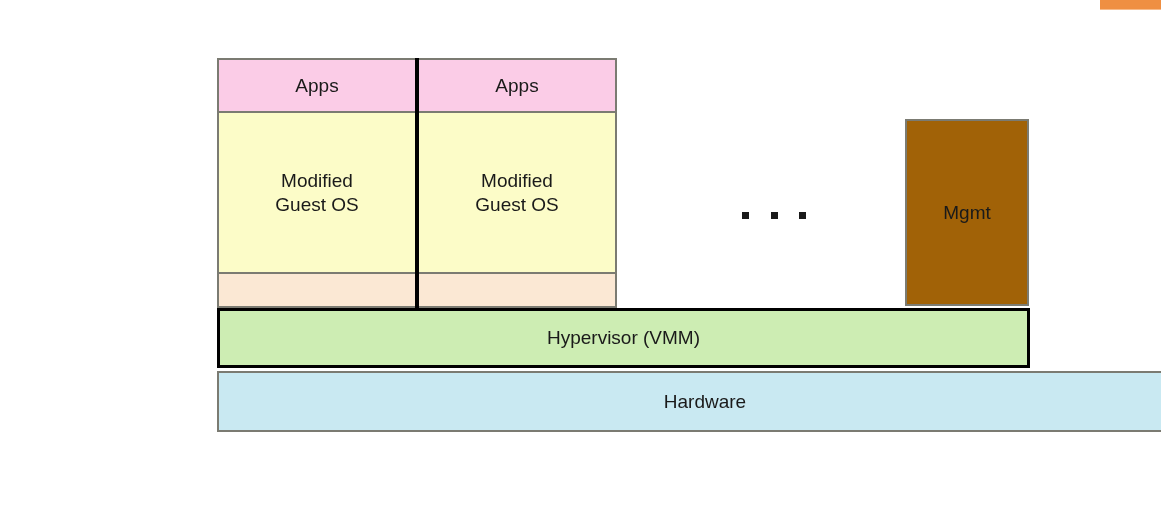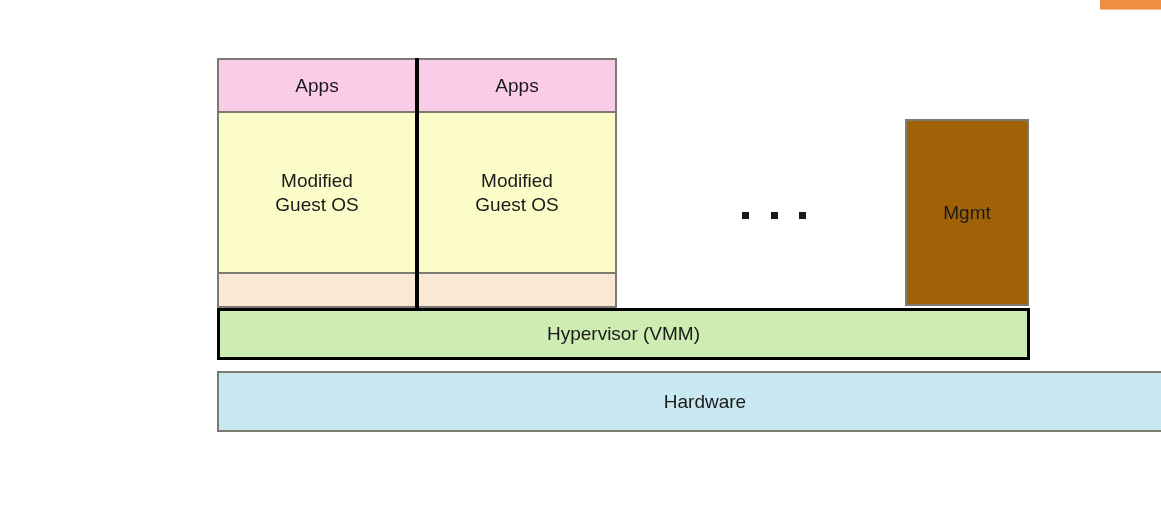--- a/index.html
+++ b/index.html
@@ -114,21 +114,21 @@
   }
 
   
   #mgmt {
     left: 905px; top: 119px; width: 124px; height: 187px;
     background: #a16207;
   }
 
   
   #hypervisor {
-    left: 217px; top: 308px; width: 813px; height: 52px;
+    left: 217px; top: 308px; width: 813px; height: 60px;
     background: #cdedb3;
   }
 
   
   #hardware {
     left: 217px; top: 371px; width: 976px; height: 61px;
     background: #c9e9f2;
   }
 </style>
 </head>

